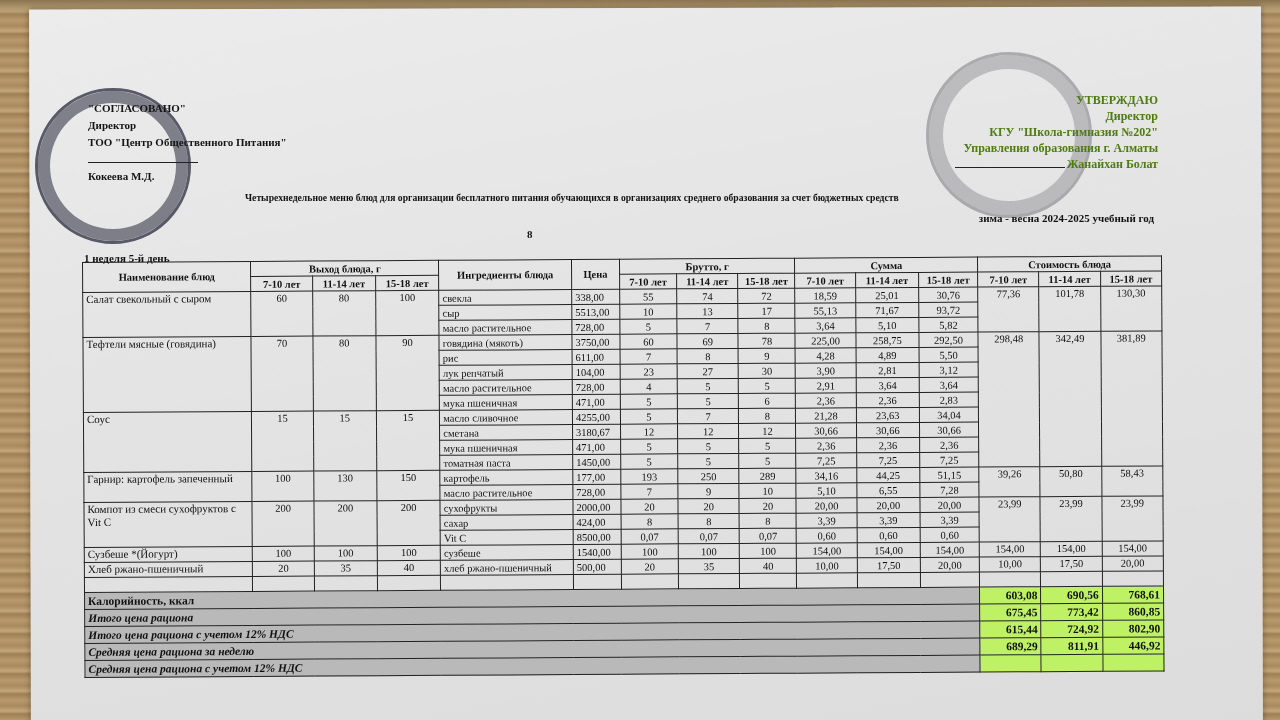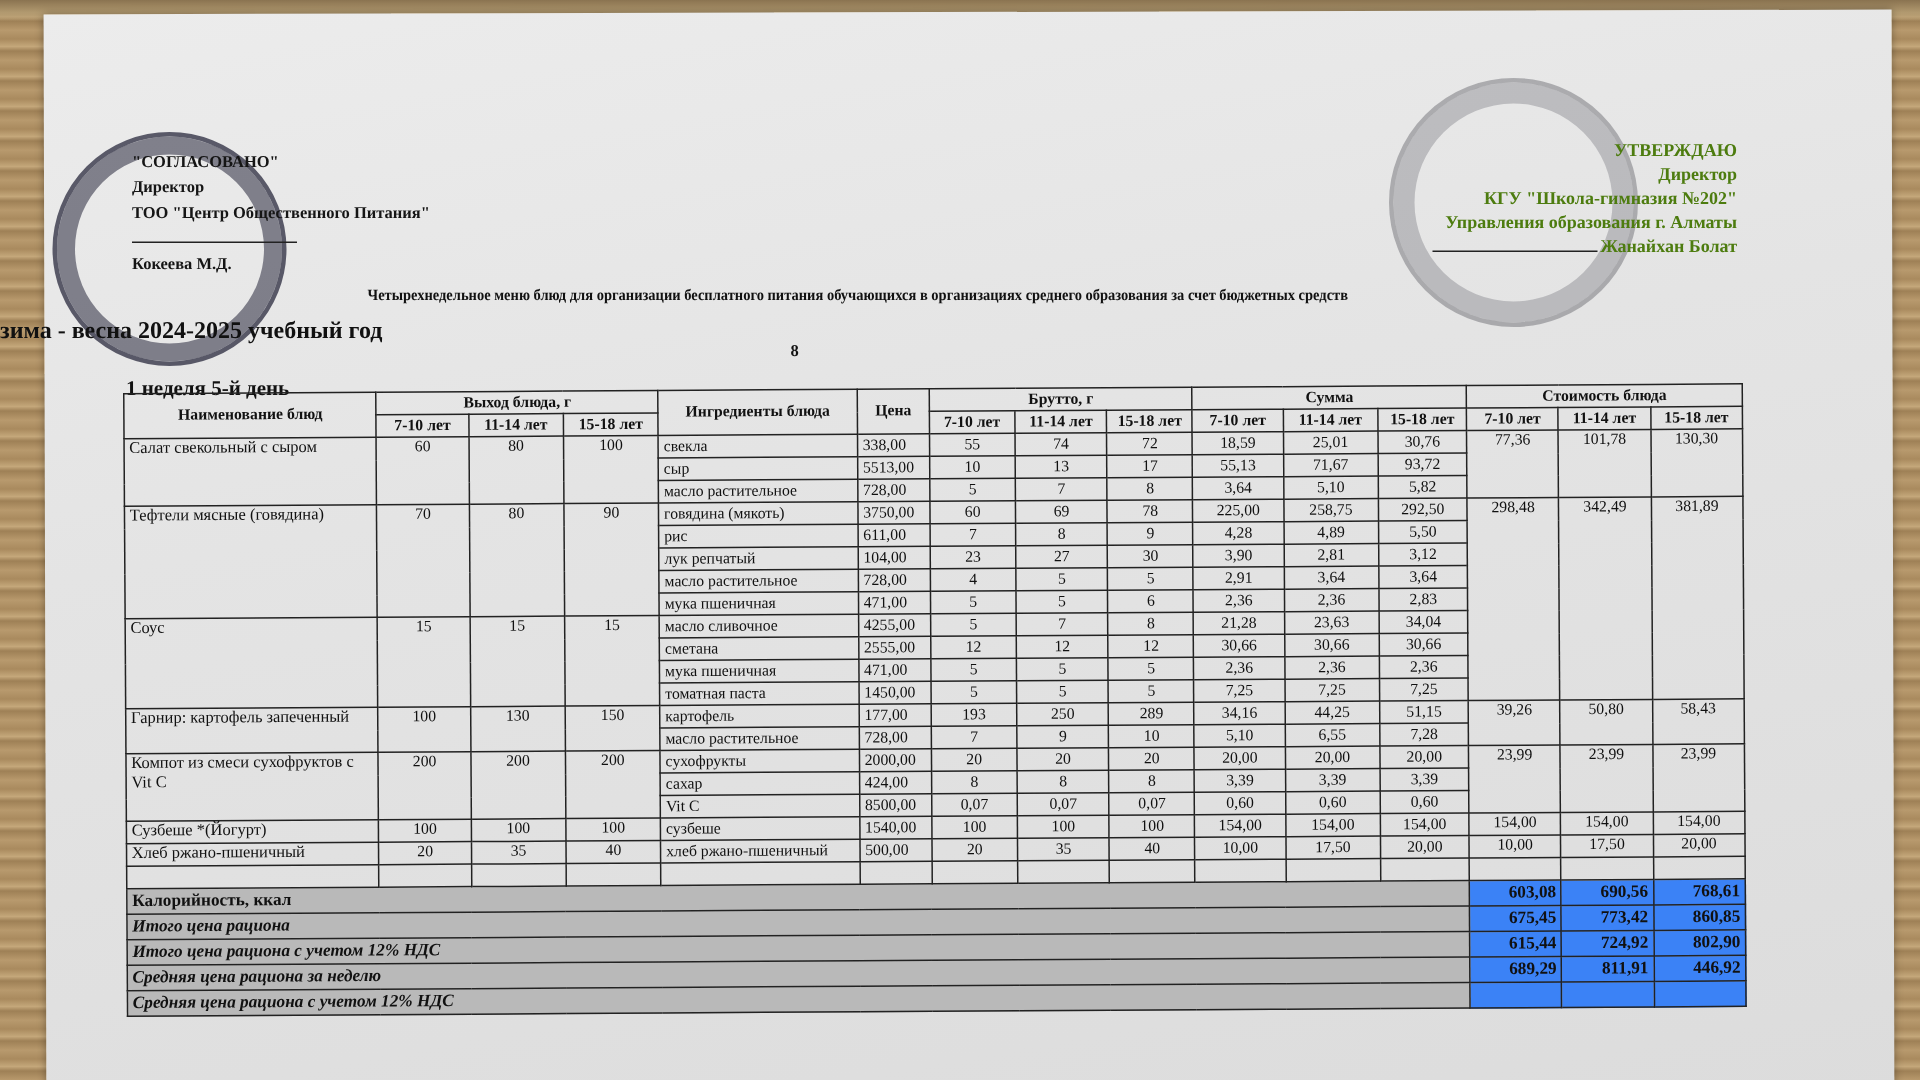--- a/index.html
+++ b/index.html
@@ -29,44 +29,44 @@
     position:absolute; left:88px; top:100px; font-weight:bold; font-size:11px; line-height:17px; color:#151515;
   }
   .approve-right {
     position:absolute; right:122px; top:92px; text-align:right; font-weight:bold; font-size:12px; line-height:16px; color:#4d7c0f;
   }
   .sign-line { display:inline-block; width:110px; border-bottom:1px solid #222; margin-right:2px; }
   .doc-title {
     position:absolute; left:245px; top:192px; font-weight:bold; font-size:10.5px; color:#111; transform: scaleX(.92); transform-origin:left;
   }
   .doc-sub {
-    position:absolute; left:0; width:1154px; top:212px; text-align:left; font-weight:bold; font-size:16px; color:#111;
+    position:absolute; left:0; width:1154px; top:212px; text-align:right; font-weight:bold; font-size:11px; color:#111;
   }
   .doc-num {
     position:absolute; left:527px; top:228px; font-weight:bold; font-size:11px; color:#111;
   }
   .day-label {
-    position:absolute; left:84px; top:252px; font-weight:bold; font-size:14px; color:#111;
+    position:absolute; left:84px; top:252px; font-weight:bold; font-size:11px; color:#111;
   }
   table.menu {
     position:absolute; left:82px; top:262px; width:1080px;
     border-collapse:collapse; font-size:10.5px; color:#111;
     transform: rotate(-0.35deg); transform-origin: left top;
   }
   table.menu td, table.menu th {
     border:1.4px solid #222; padding:0 3px; height:14px; line-height:13px;
   }
   table.menu th { font-weight:bold; text-align:center; font-size:10.5px; }
   .num { text-align:center; }
   .price { }
   .dish { vertical-align:top; font-size:11px; }
   .yield { text-align:center; vertical-align:top; }
   .cost { text-align:center; vertical-align:top; }
   tr.summary td { background:#b9b9b9; font-weight:bold; font-style:italic; font-size:11.5px; height:16px; }
-  tr.summary td.val { font-style:normal; text-align:right; background:#3b82f6; }
+  tr.summary td.val { font-style:normal; text-align:right; background:#bef264; }
   tr.summary.kcal td:first-child { font-style:normal; }
 </style>
 </head>
 <body>
 
 <div class="top-shadow"></div>
 
 <div class="paper"></div>
 
 <div class="stamp stamp-left"></div>
@@ -240,21 +240,21 @@
         <td class="price">4255,00</td>
         <td class="num">5</td>
         <td class="num">7</td>
         <td class="num">8</td>
         <td class="num">21,28</td>
         <td class="num">23,63</td>
         <td class="num">34,04</td>
       </tr>
       <tr>
         <td>сметана</td>
-        <td class="price">2555,00</td>
+        <td class="price">3180,67</td>
         <td class="num">12</td>
         <td class="num">12</td>
         <td class="num">12</td>
         <td class="num">30,66</td>
         <td class="num">30,66</td>
         <td class="num">30,66</td>
       </tr>
       <tr>
         <td>мука пшеничная</td>
         <td class="price">471,00</td>

